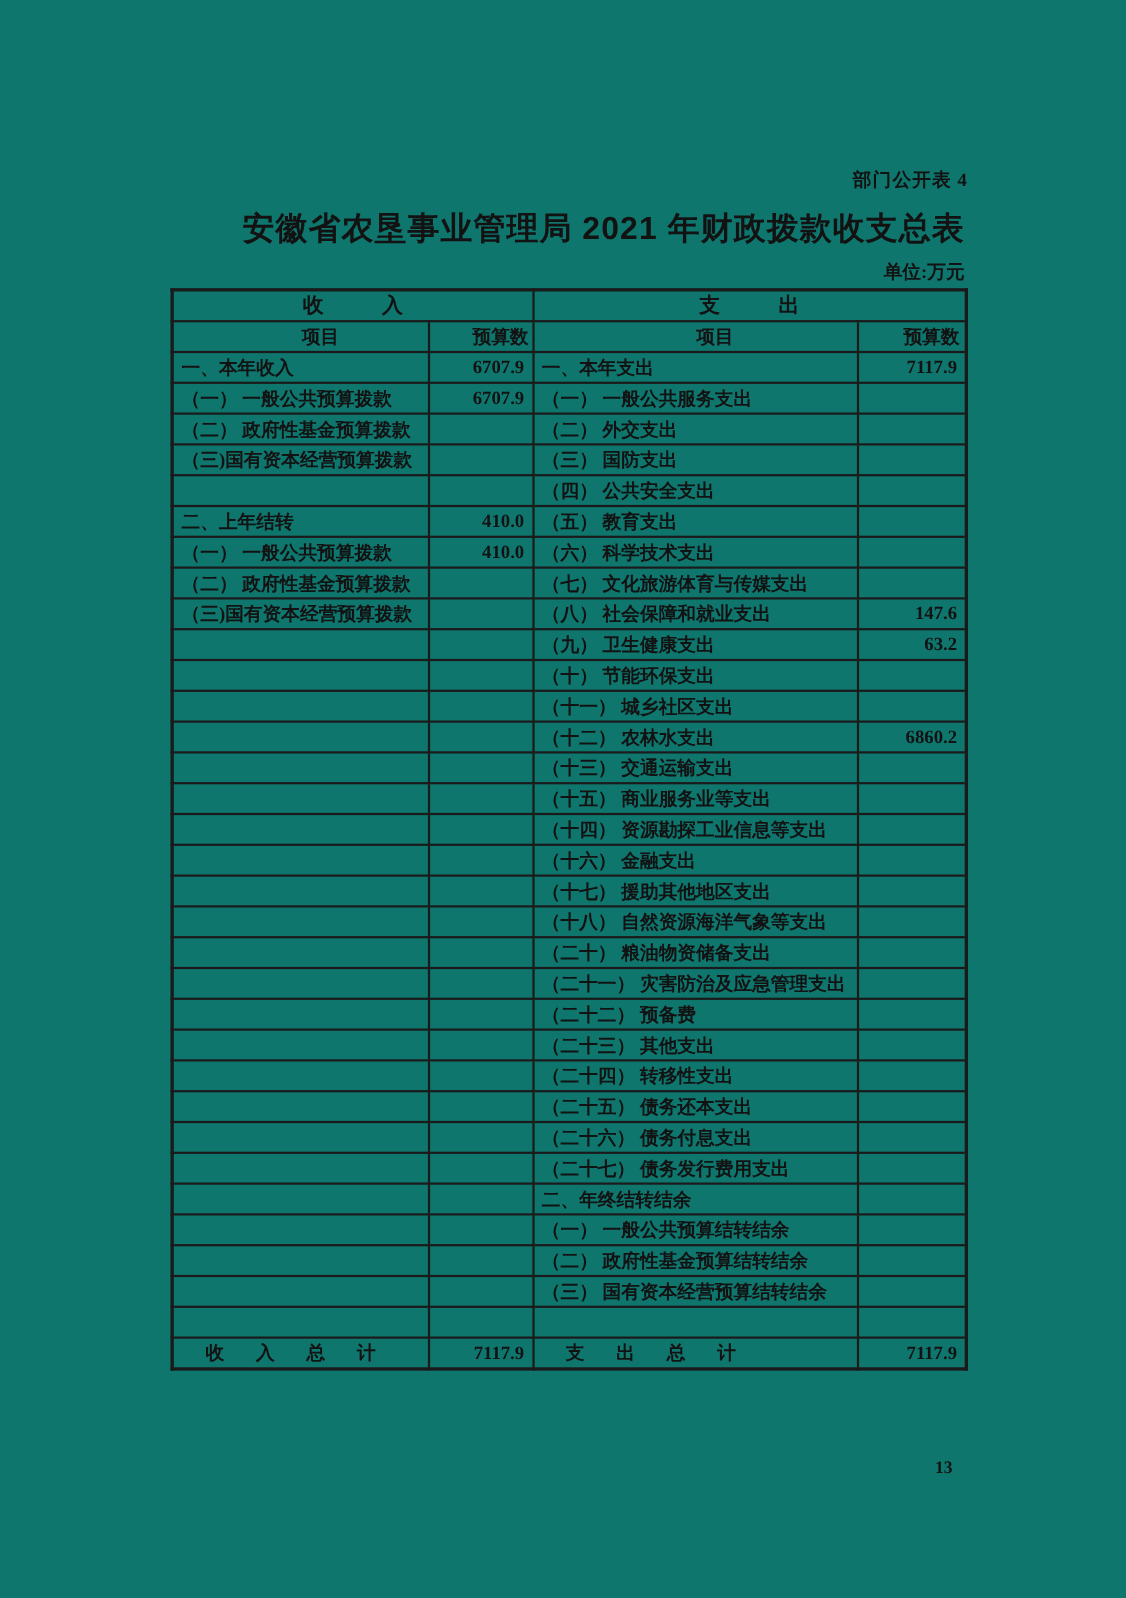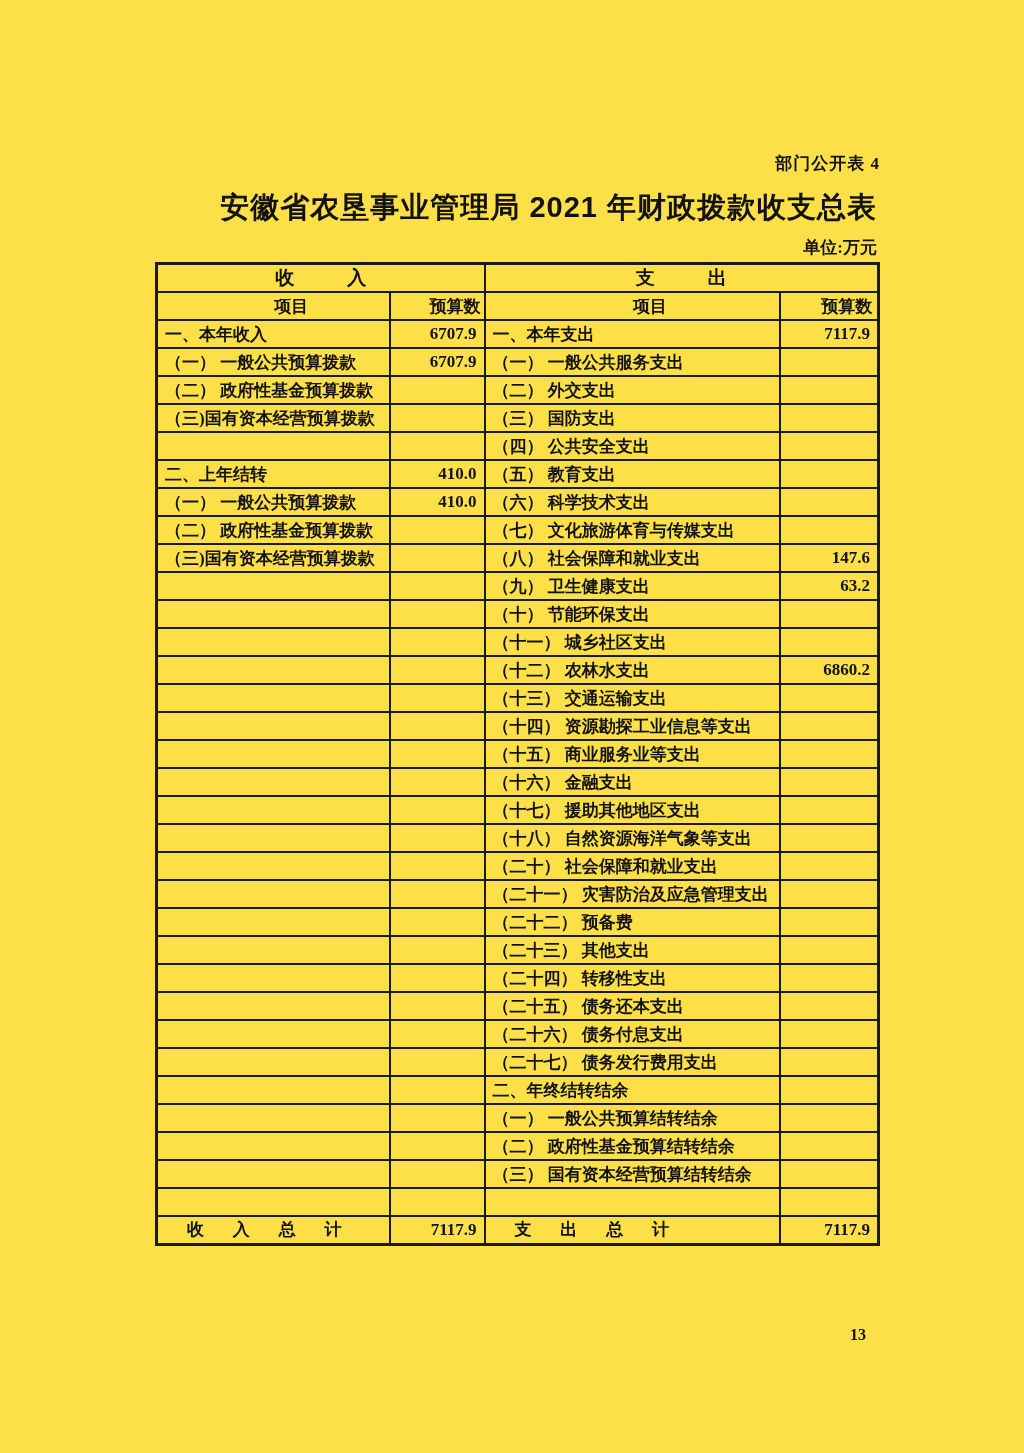--- a/index.html
+++ b/index.html
@@ -1,21 +1,21 @@
 <!DOCTYPE html>
 <html><head>
 <meta charset="utf-8">
 <style>
   * { margin: 0; padding: 0; box-sizing: border-box; }
   html, body { background: #e8e8e8; }
   .page {
     position: relative;
     width: 1024px;
     height: 1453px;
-    background: #fde047;
+    background: #0f766e;
     font-family: "Liberation Serif", "DejaVu Serif", serif;
     color: #121212;
     overflow: hidden;
   }
   .corner-label {
     position: absolute;
     top: 152px;
     right: 144px;
     font-size: 17px;
     font-weight: 600;
@@ -189,51 +189,51 @@
         </tr>
         <tr>
           <td class="item"></td>
           <td class="num"></td>
           <td class="item">（十三） 交通运输支出</td>
           <td class="num"></td>
         </tr>
         <tr>
           <td class="item"></td>
           <td class="num"></td>
+          <td class="item">（十五） 商业服务业等支出</td>
+          <td class="num"></td>
+        </tr>
+        <tr>
+          <td class="item"></td>
+          <td class="num"></td>
           <td class="item">（十四） 资源勘探工业信息等支出</td>
           <td class="num"></td>
         </tr>
         <tr>
           <td class="item"></td>
           <td class="num"></td>
-          <td class="item">（十五） 商业服务业等支出</td>
-          <td class="num"></td>
-        </tr>
-        <tr>
-          <td class="item"></td>
-          <td class="num"></td>
           <td class="item">（十六） 金融支出</td>
           <td class="num"></td>
         </tr>
         <tr>
           <td class="item"></td>
           <td class="num"></td>
           <td class="item">（十七） 援助其他地区支出</td>
           <td class="num"></td>
         </tr>
         <tr>
           <td class="item"></td>
           <td class="num"></td>
           <td class="item">（十八） 自然资源海洋气象等支出</td>
           <td class="num"></td>
         </tr>
         <tr>
           <td class="item"></td>
           <td class="num"></td>
-          <td class="item">（二十） 社会保障和就业支出</td>
+          <td class="item">（二十） 粮油物资储备支出</td>
           <td class="num"></td>
         </tr>
         <tr>
           <td class="item"></td>
           <td class="num"></td>
           <td class="item">（二十一） 灾害防治及应急管理支出</td>
           <td class="num"></td>
         </tr>
         <tr>
           <td class="item"></td>

